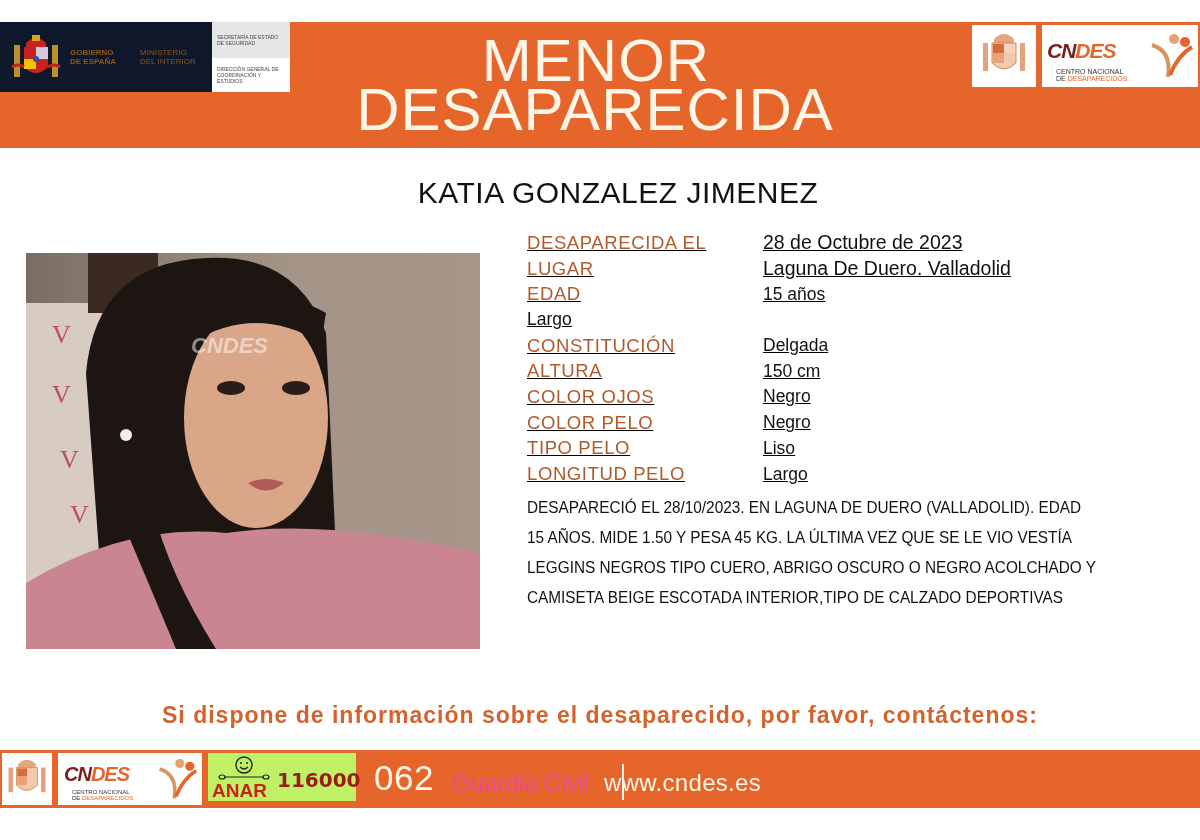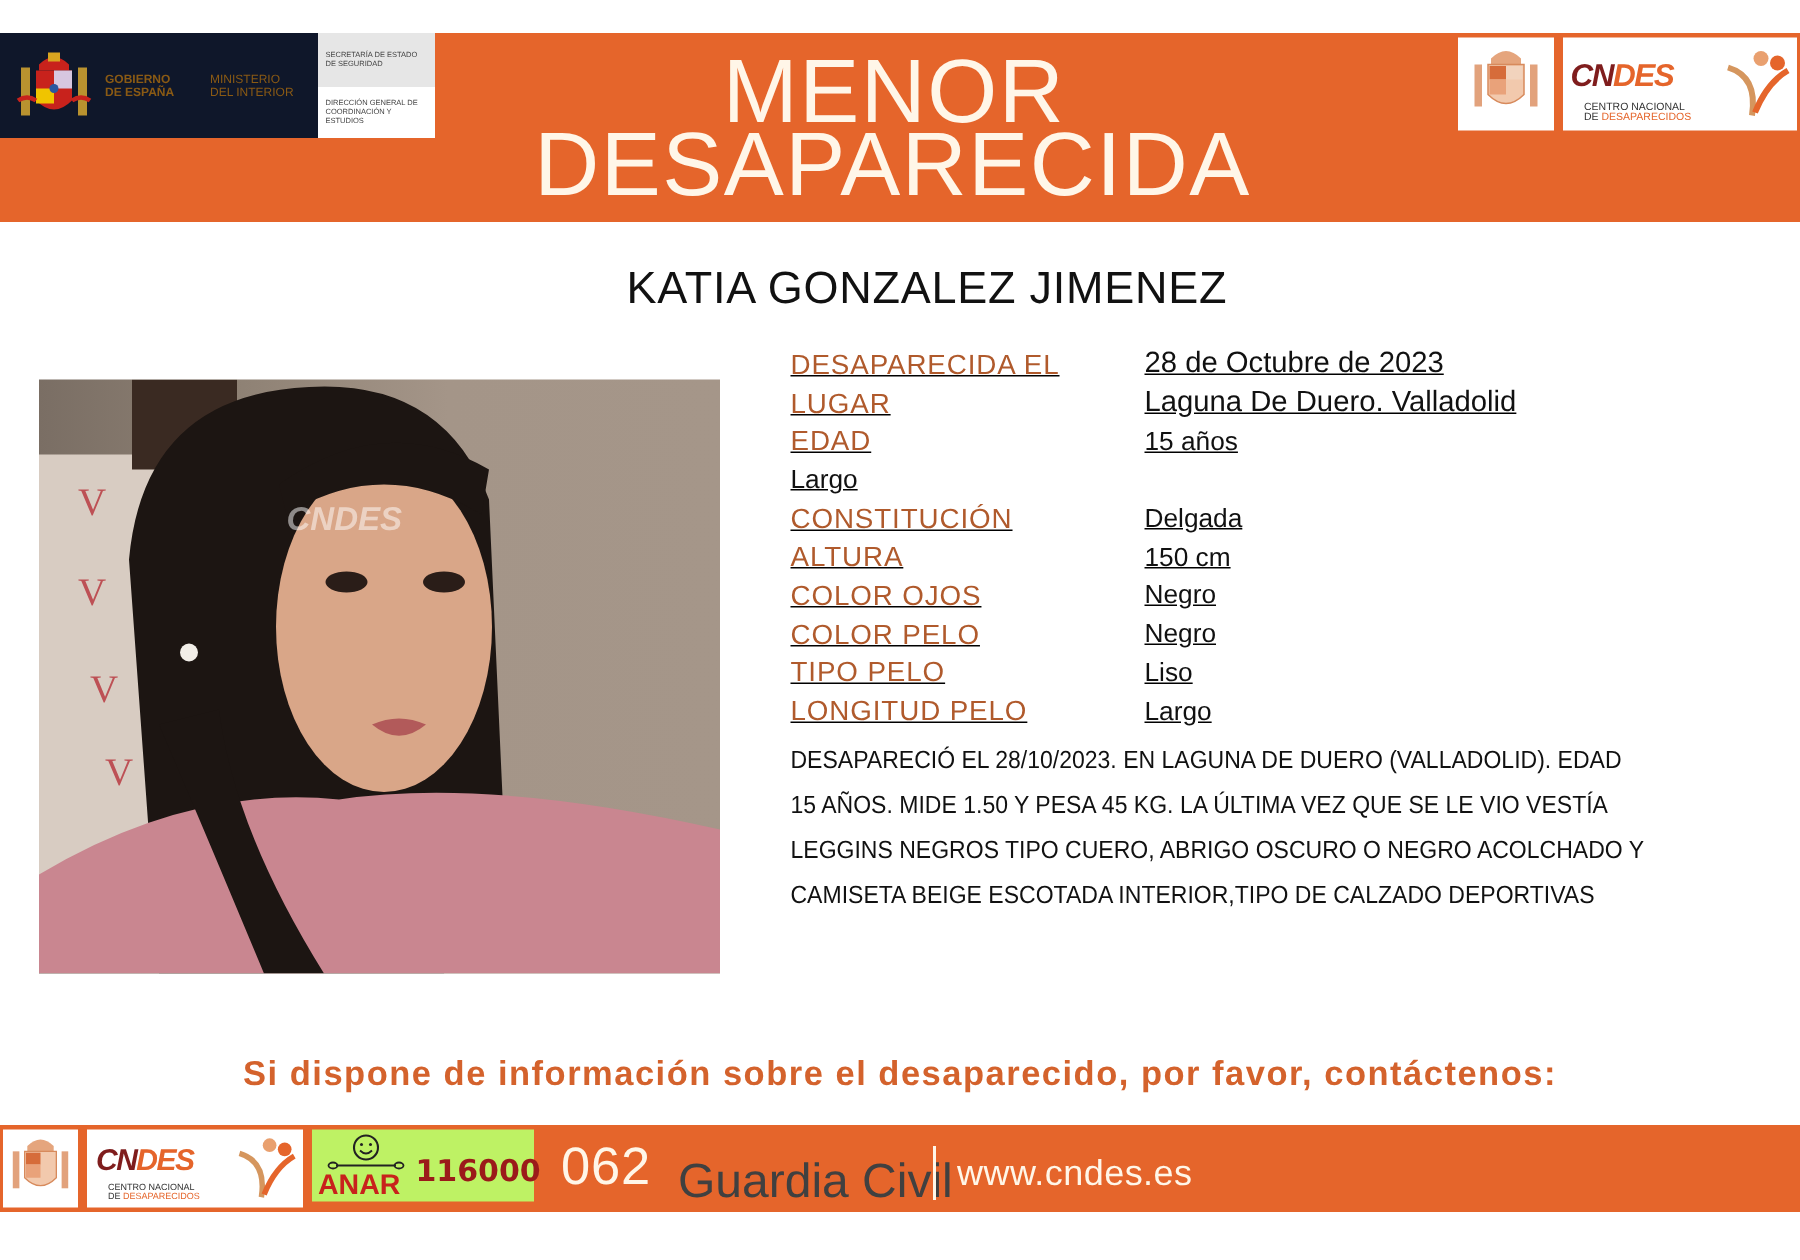--- a/index.html
+++ b/index.html
@@ -68,23 +68,23 @@
   .f-crest { left: 2px; top: 753px; width: 50px; height: 52px; background: #fff; display:flex; align-items:center; justify-content:center; }
   .f-cndes { left: 58px; top: 753px; width: 144px; height: 52px; background: #fff; }
   .f-cndes .cndes-word { font-size: 20px; top: 10px; left: 6px; }
   .f-cndes .cndes-sub { left: 14px; top: 36px; font-size: 6px; line-height: 6px; }
   .f-cndes .cndes-fig { width: 42px; height: 46px; top: 3px; }
   .f-anar { left: 208px; top: 753px; width: 148px; height: 48px; background: #bef264; }
   .anar-word { position: absolute; left: 4px; top: 27px; color: #c8221c; font-size: 19px; font-weight: bold; }
   .anar-num { position: absolute; left: 69px; top: 15px; color: #9b1a1a; font-size: 20px; font-weight: bold; font-family: "DejaVu Sans", sans-serif; }
   .anar-face { position: absolute; left: 8px; top: 2px; width: 56px; height: 28px; }
   .f-062 { left: 374px; top: 758px; color: #fff6e8; font-size: 35px; letter-spacing: 0.5px; }
-  .f-gc { left: 452px; top: 769px; color: #404040; font-size: 32px; }
+  .f-gc { left: 452px; top: 769px; color: #ec4899; font-size: 24px; }
   .f-sep { left: 622px; top: 764px; width: 2px; height: 36px; background: #fff6e8; }
-  .f-web { left: 638px; top: 769px; color: #fff6e8; font-size: 24px; letter-spacing: 0.3px; }
+  .f-web { left: 604px; top: 769px; color: #fff6e8; font-size: 24px; letter-spacing: 0.3px; }
 </style>
 </head>
 <body>
 
 <div class="abs header-bar"></div>
 
 <div class="abs gov-block">
   <svg class="gov-crest" viewBox="0 0 56 56">
     <rect x="6" y="16" width="6" height="32" fill="#b9922f"></rect>
     <rect x="44" y="16" width="6" height="32" fill="#b9922f"></rect>

